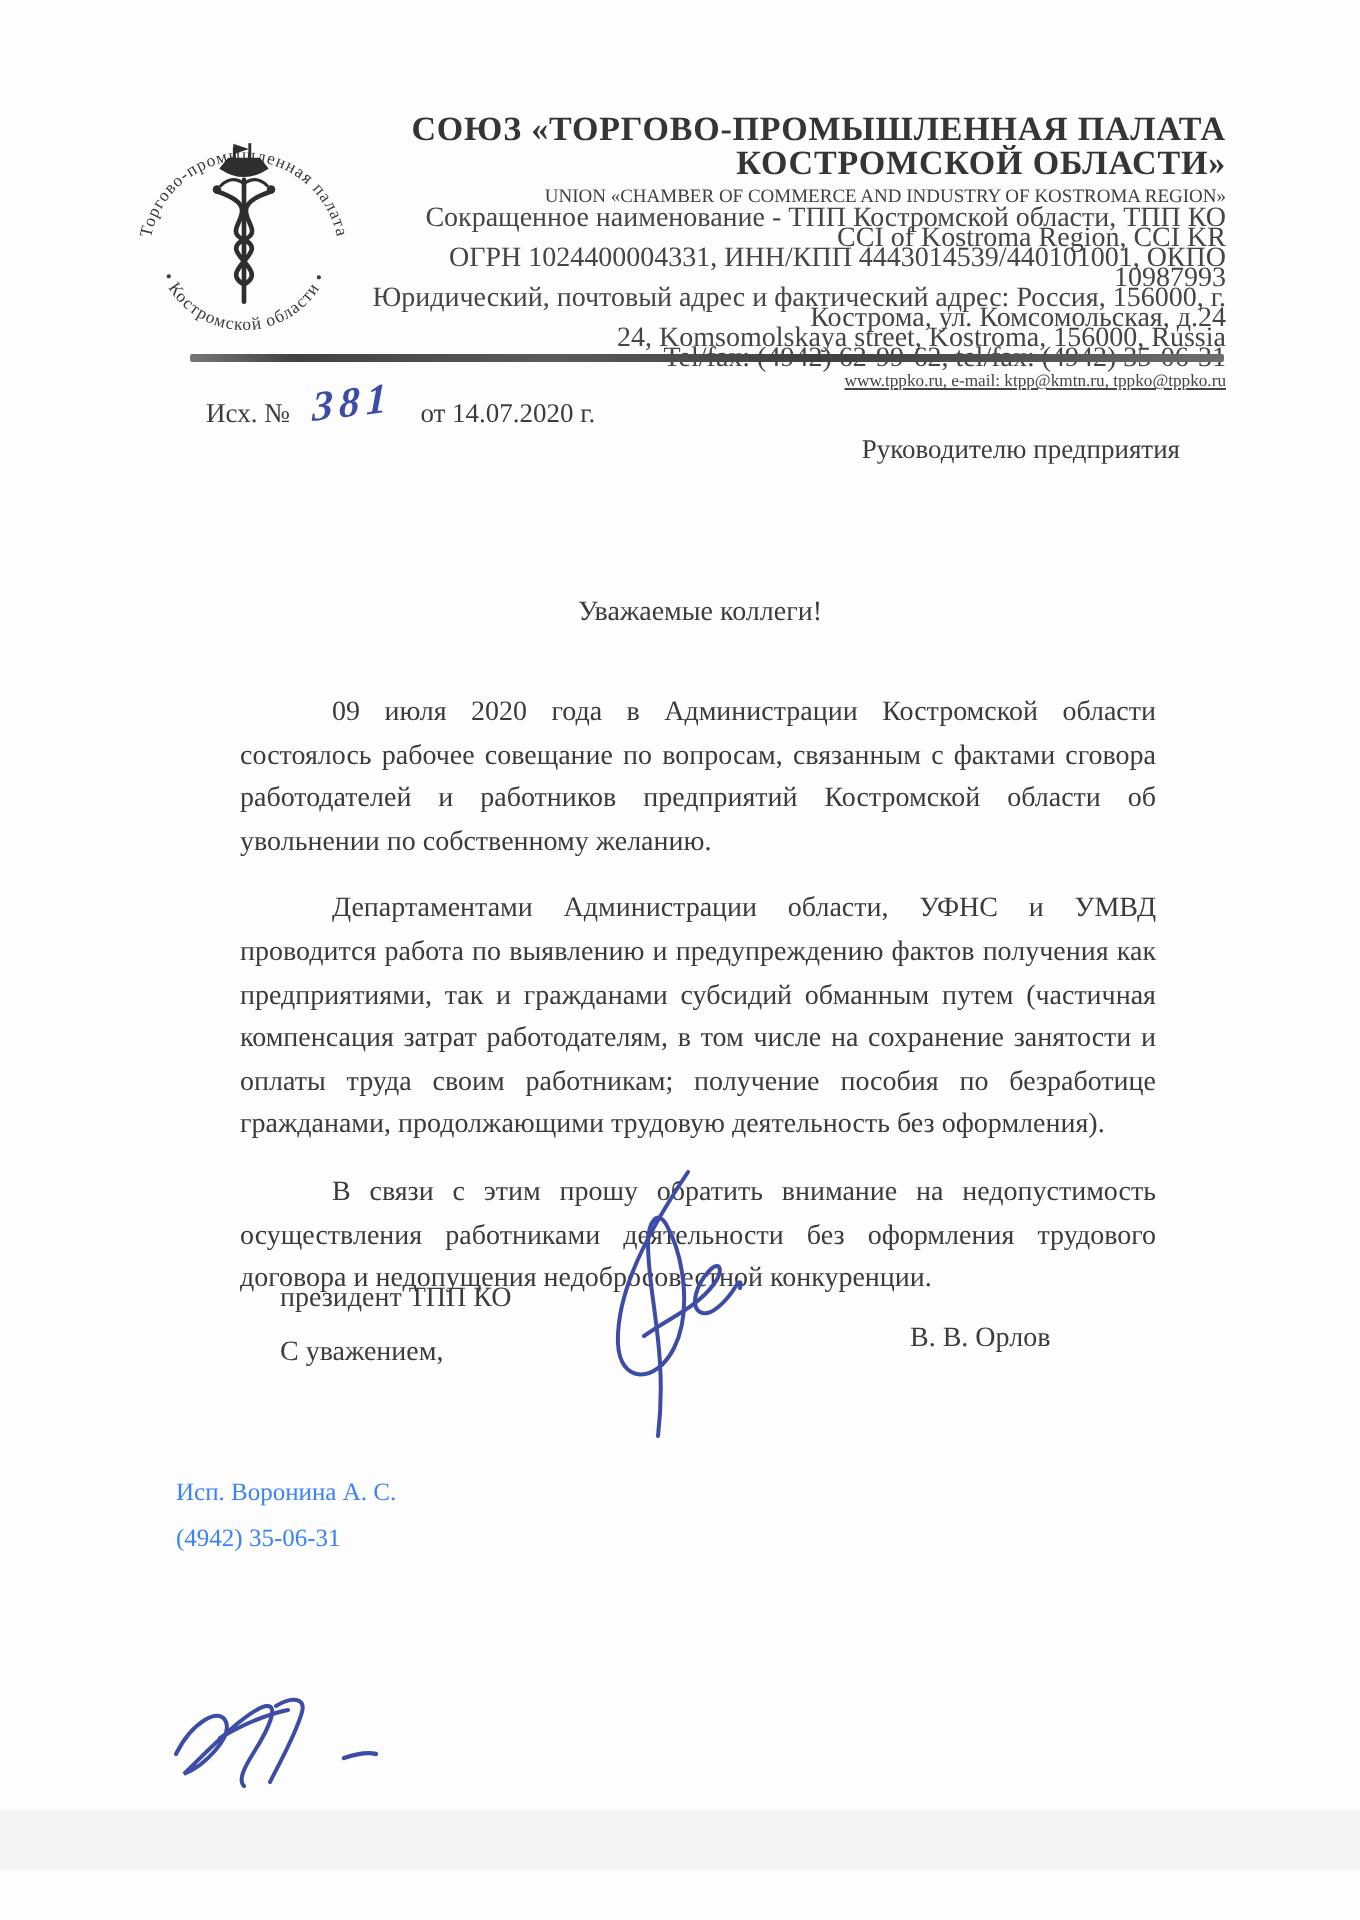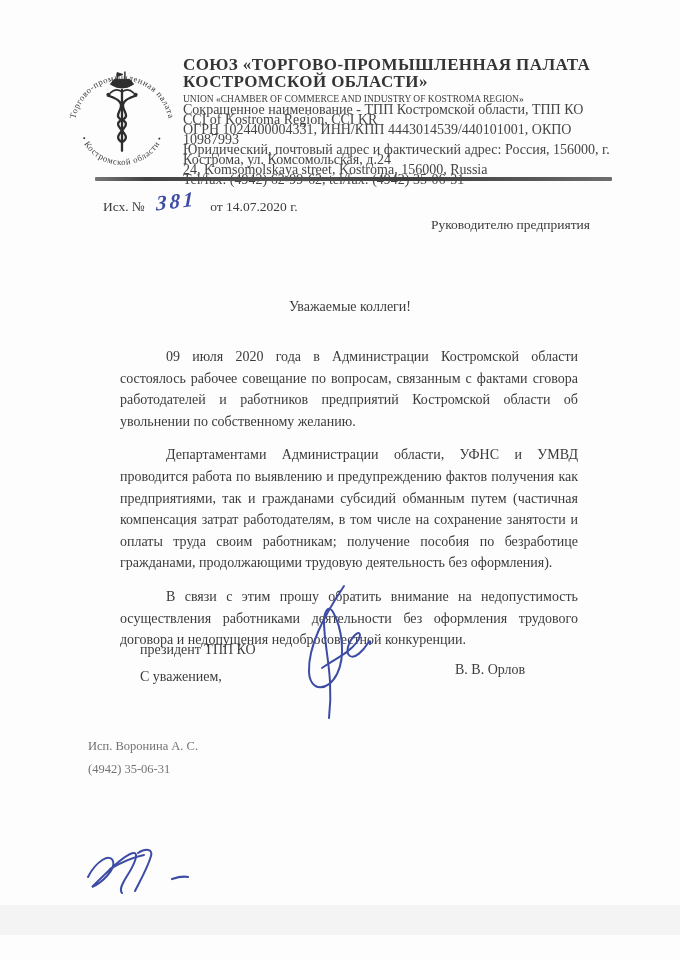--- a/index.html
+++ b/index.html
@@ -7,21 +7,21 @@
   .page{
     position:relative;
     width:680px;height:960px;
     background:#fdfdfd;
     overflow:hidden;
     font-family:"Liberation Serif","DejaVu Serif",serif;
     color:#3c3c3c;
   }
   
   .emblem{position:absolute;left:64px;top:60px;width:116px;height:116px;}
-  .head-text{position:absolute;left:183px;top:56px;width:430px;text-align:left;}
+  .head-text{position:absolute;left:183px;top:56px;width:430px;text-align:right;}
   .org-name{font-weight:bold;font-size:17px;line-height:17px;letter-spacing:.4px;color:#353535;}
   .union-en{font-size:9.5px;line-height:12px;margin-top:3px;color:#404040;}
   .detail{font-size:14px;line-height:10px;color:#454545;}
   .web-line{font-size:8.6px;line-height:10px;color:#454545;text-decoration:underline;}
   .rule{
     position:absolute;left:95px;top:177px;width:517px;height:4px;
     background:linear-gradient(90deg,#777 0%,#424242 10%,#5a5a5a 35%,#3f3f3f 60%,#585858 85%,#6e6e6e 100%);
     border-radius:1px;
   }
   
@@ -36,21 +36,21 @@
   .addressee{position:absolute;right:90px;top:217px;font-size:13.5px;color:#3c3c3c;}
   
   .salutation{position:absolute;left:109px;top:299px;width:482px;text-align:center;font-size:14px;color:#3c3c3c;}
   .body-text{position:absolute;left:108px;top:334px;width:482px;font-size:14px;line-height:21.6px;text-align:justify;color:#3b3b3b;}
   .body-text p{margin:12px;text-indent:46px;}
   
   .signoff{position:absolute;left:140px;top:636px;font-size:14px;line-height:27px;color:#3c3c3c;}
   .sig-name{position:absolute;left:455px;top:662px;font-size:14px;color:#3c3c3c;}
   .signature-svg{position:absolute;left:278px;top:580px;width:125px;height:142px;}
   
-  .executor{position:absolute;left:88px;top:735px;font-size:12.5px;line-height:23px;color:#737373;}
+  .executor{position:absolute;left:88px;top:735px;font-size:12.5px;line-height:23px;color:#3b82f6;}
   
   .initials-svg{position:absolute;left:76px;top:843px;width:160px;height:66px;}
   
   .scan-band{position:absolute;left:0;top:905px;width:680px;height:30px;background:#f4f4f4;}
 </style>
 </head>
 <body>
 
 <div class="page">
 
@@ -86,20 +86,21 @@
   <div class="head-text">
     <div class="org-name">СОЮЗ «ТОРГОВО-ПРОМЫШЛЕННАЯ ПАЛАТА</div>
     <div class="org-name l2">КОСТРОМСКОЙ ОБЛАСТИ»</div>
     <div class="union-en">UNION «CHAMBER OF COMMERCE AND INDUSTRY OF KOSTROMA REGION»</div>
     <div class="detail">Сокращенное наименование - ТПП Костромской области, ТПП КО</div>
     <div class="detail">CCI of Kostroma Region, CCI KR</div>
     <div class="detail">ОГРН 1024400004331, ИНН/КПП 4443014539/440101001, ОКПО 10987993</div>
     <div class="detail">Юридический, почтовый адрес и фактический адрес: Россия, 156000, г. Кострома, ул. Комсомольская, д.24</div>
     <div class="detail">24, Komsomolskaya street, Kostroma, 156000, Russia</div>
     <div class="detail">Tel/fax: (4942) 62-99-62, tel/fax: (4942) 35-06-31</div>
+    <div class="web-line">www.tppko.ru, e-mail: ktpp@kmtn.ru, tppko@tppko.ru</div>
   </div>
 
   <div class="rule"></div>
 
   <div class="ref-line">
     <span>Исх. №</span>
     <span class="ref-num">381</span>
     <span>от 14.07.2020 г.</span>
   </div>
 

